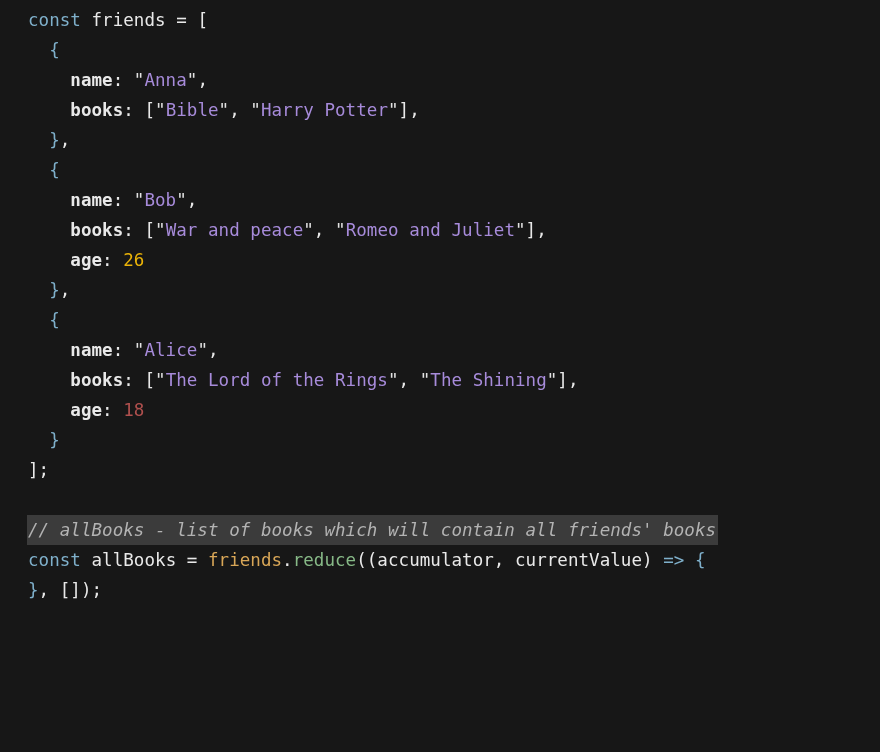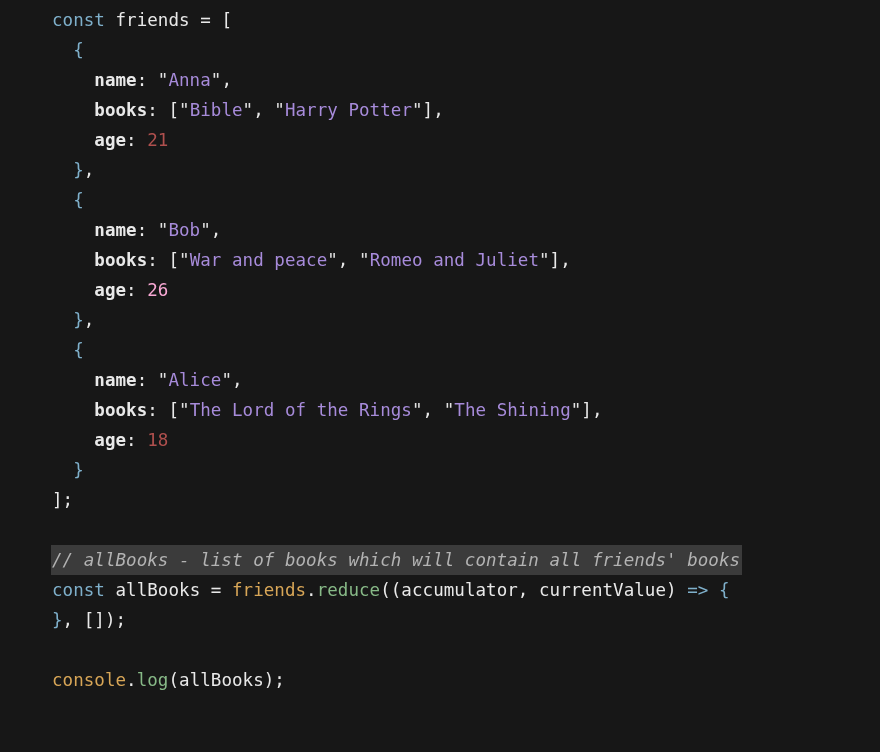--- a/index.html
+++ b/index.html
@@ -20,21 +20,20 @@
     height: 752px;
     background: #171717;
     padding: 0;
     box-sizing: border-box;
   }
   .code-lines {
     position: absolute;
     top: 5px;
     left: 0;
     right: 0;
-    margin-left: 24px;
   }
   .line {
     height: 30px;
     line-height: 30px;
     font-size: 17.5px;
     letter-spacing: 0.05px;
     white-space: pre;
     padding-left: 28px;
     color: #e8e8e8;
   }
@@ -65,33 +64,31 @@
 </style>
 </head>
 <body style="background: rgb(23, 23, 23);">
 
 <div id="editor" style="background: rgb(23, 23, 23);">
   <div class="code-lines">
       <div class="line"><span class="t-kw" style="color: rgb(127, 176, 203);">const</span><span class="t-plain" style="color: rgb(233, 233, 233);"> </span><span class="t-plain" style="color: rgb(233, 233, 233);">friends</span><span class="t-plain" style="color: rgb(233, 233, 233);"> = </span><span class="t-plain" style="color: rgb(233, 233, 233);">[</span></div>
       <div class="line"><span class="t-plain" style="color: rgb(233, 233, 233);">  </span><span class="t-brace" style="color: rgb(127, 176, 203);">{</span></div>
       <div class="line"><span class="t-prop" style="color: rgb(233, 233, 233);">    name</span><span class="t-plain" style="color: rgb(233, 233, 233);">: </span><span class="t-quote" style="color: rgb(226, 226, 226);">"</span><span class="t-str" style="color: rgb(167, 139, 218);">Anna</span><span class="t-quote" style="color: rgb(226, 226, 226);">"</span><span class="t-plain" style="color: rgb(233, 233, 233);">,</span></div>
       <div class="line"><span class="t-prop" style="color: rgb(233, 233, 233);">    books</span><span class="t-plain" style="color: rgb(233, 233, 233);">: [</span><span class="t-quote" style="color: rgb(226, 226, 226);">"</span><span class="t-str" style="color: rgb(167, 139, 218);">Bible</span><span class="t-quote" style="color: rgb(226, 226, 226);">"</span><span class="t-plain" style="color: rgb(233, 233, 233);">, </span><span class="t-quote" style="color: rgb(226, 226, 226);">"</span><span class="t-str" style="color: rgb(167, 139, 218);">Harry Potter</span><span class="t-quote" style="color: rgb(226, 226, 226);">"</span><span class="t-plain" style="color: rgb(233, 233, 233);">],</span></div>
-      <div class="line"><span class="t-prop" style="color: rgb(233, 233, 233);">    age</span><span class="t-plain" style="color: rgb(233, 233, 233);">: </span><span class="t-num" style="color: rgb(176, 80, 78);">21</span></div>
       <div class="line"><span class="t-plain" style="color: rgb(233, 233, 233);">  </span><span class="t-brace" style="color: rgb(127, 176, 203);">}</span><span class="t-plain" style="color: rgb(233, 233, 233);">,</span></div>
       <div class="line"><span class="t-plain" style="color: rgb(233, 233, 233);">  </span><span class="t-brace" style="color: rgb(127, 176, 203);">{</span></div>
       <div class="line"><span class="t-prop" style="color: rgb(233, 233, 233);">    name</span><span class="t-plain" style="color: rgb(233, 233, 233);">: </span><span class="t-quote" style="color: rgb(226, 226, 226);">"</span><span class="t-str" style="color: rgb(167, 139, 218);">Bob</span><span class="t-quote" style="color: rgb(226, 226, 226);">"</span><span class="t-plain" style="color: rgb(233, 233, 233);">,</span></div>
       <div class="line"><span class="t-prop" style="color: rgb(233, 233, 233);">    books</span><span class="t-plain" style="color: rgb(233, 233, 233);">: [</span><span class="t-quote" style="color: rgb(226, 226, 226);">"</span><span class="t-str" style="color: rgb(167, 139, 218);">War and peace</span><span class="t-quote" style="color: rgb(226, 226, 226);">"</span><span class="t-plain" style="color: rgb(233, 233, 233);">, </span><span class="t-quote" style="color: rgb(226, 226, 226);">"</span><span class="t-str" style="color: rgb(167, 139, 218);">Romeo and Juliet</span><span class="t-quote" style="color: rgb(226, 226, 226);">"</span><span class="t-plain" style="color: rgb(233, 233, 233);">],</span></div>
-      <div class="line"><span class="t-prop" style="color: rgb(233, 233, 233);">    age</span><span class="t-plain" style="color: rgb(233, 233, 233);">: </span><span class="t-num" style="color: #f9a8d4;">26</span></div>
+      <div class="line"><span class="t-prop" style="color: rgb(233, 233, 233);">    age</span><span class="t-plain" style="color: rgb(233, 233, 233);">: </span><span class="t-num" style="color: #eab308;">26</span></div>
       <div class="line"><span class="t-plain" style="color: rgb(233, 233, 233);">  </span><span class="t-brace" style="color: rgb(127, 176, 203);">}</span><span class="t-plain" style="color: rgb(233, 233, 233);">,</span></div>
       <div class="line"><span class="t-plain" style="color: rgb(233, 233, 233);">  </span><span class="t-brace" style="color: rgb(127, 176, 203);">{</span></div>
       <div class="line"><span class="t-prop" style="color: rgb(233, 233, 233);">    name</span><span class="t-plain" style="color: rgb(233, 233, 233);">: </span><span class="t-quote" style="color: rgb(226, 226, 226);">"</span><span class="t-str" style="color: rgb(167, 139, 218);">Alice</span><span class="t-quote" style="color: rgb(226, 226, 226);">"</span><span class="t-plain" style="color: rgb(233, 233, 233);">,</span></div>
       <div class="line"><span class="t-prop" style="color: rgb(233, 233, 233);">    books</span><span class="t-plain" style="color: rgb(233, 233, 233);">: [</span><span class="t-quote" style="color: rgb(226, 226, 226);">"</span><span class="t-str" style="color: rgb(167, 139, 218);">The Lord of the Rings</span><span class="t-quote" style="color: rgb(226, 226, 226);">"</span><span class="t-plain" style="color: rgb(233, 233, 233);">, </span><span class="t-quote" style="color: rgb(226, 226, 226);">"</span><span class="t-str" style="color: rgb(167, 139, 218);">The Shining</span><span class="t-quote" style="color: rgb(226, 226, 226);">"</span><span class="t-plain" style="color: rgb(233, 233, 233);">],</span></div>
       <div class="line"><span class="t-prop" style="color: rgb(233, 233, 233);">    age</span><span class="t-plain" style="color: rgb(233, 233, 233);">: </span><span class="t-num" style="color: rgb(176, 80, 78);">18</span></div>
       <div class="line"><span class="t-plain" style="color: rgb(233, 233, 233);">  </span><span class="t-brace" style="color: rgb(127, 176, 203);">}</span></div>
       <div class="line"><span class="t-plain" style="color: rgb(233, 233, 233);">];</span></div>
       <div class="line blank">&nbsp;</div>
       <div class="line"><span class="hl" style="background: rgb(59, 59, 59);"><span class="t-comment" style="color: rgb(179, 179, 179);">// allBooks - list of books which will contain all friends' books</span></span></div>
       <div class="line"><span class="t-kw" style="color: rgb(127, 176, 203);">const</span><span class="t-plain" style="color: rgb(233, 233, 233);"> </span><span class="t-plain" style="color: rgb(233, 233, 233);">allBooks</span><span class="t-plain" style="color: rgb(233, 233, 233);"> = </span><span class="t-obj" style="color: rgb(216, 166, 87);">friends</span><span class="t-plain" style="color: rgb(233, 233, 233);">.</span><span class="t-fn" style="color: rgb(135, 185, 135);">reduce</span><span class="t-plain" style="color: rgb(233, 233, 233);">((accumulator, currentValue) </span><span class="t-brace" style="color: rgb(127, 176, 203);">=&gt;</span><span class="t-plain" style="color: rgb(233, 233, 233);"> </span><span class="t-brace" style="color: rgb(127, 176, 203);">{</span></div>
       <div class="line"><span class="t-brace" style="color: rgb(127, 176, 203);">}</span><span class="t-plain" style="color: rgb(233, 233, 233);">, []);</span></div>
       <div class="line blank">&nbsp;</div>
-      <div class="line"><span class="t-obj" style="color: rgb(216, 166, 87);">console</span><span class="t-plain" style="color: rgb(233, 233, 233);">.</span><span class="t-fn" style="color: rgb(135, 185, 135);">log</span><span class="t-plain" style="color: rgb(233, 233, 233);">(allBooks);</span></div>
     </div>
 </div>
 
 </body></html>

